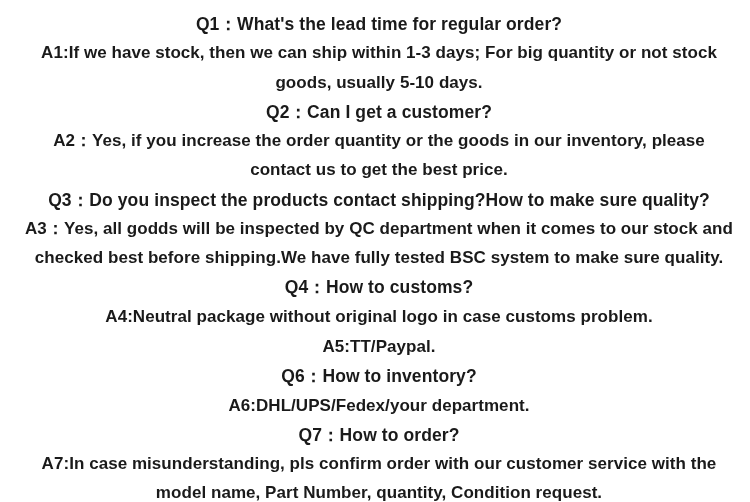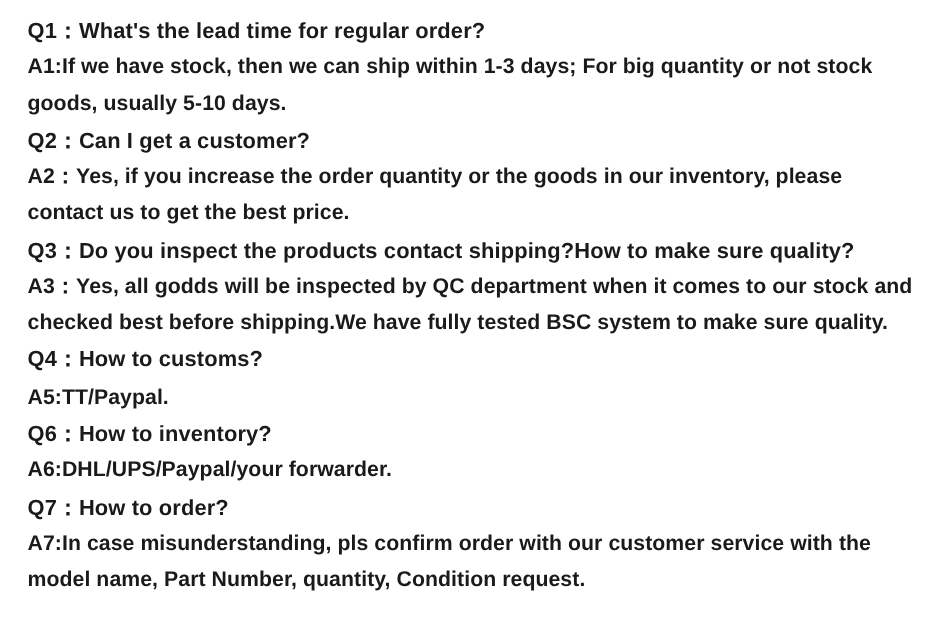--- a/index.html
+++ b/index.html
@@ -12,20 +12,21 @@
     height: 502px;
     font-family: "Liberation Sans", sans-serif;
     color: #1a1a1a;
     overflow: hidden;
   }
   .faq-sheet {
     width: 750px;
     height: 502px;
     box-sizing: border-box;
     padding: 10px 14px 0 22px;
+    text-align: center;
   }
   .qa-block {
     margin: 0 0 1px 0;
   }
   .question {
     font-size: 17.5px;
     font-weight: bold;
     line-height: 1.62;
     letter-spacing: 0.1px;
     white-space: nowrap;
@@ -52,29 +53,30 @@
     <div class="answer">A2：Yes, if you increase the order quantity or the goods in our inventory, please contact us to get the best price.</div>
   </div>
 
   <div class="qa-block">
     <div class="question">Q3：Do you inspect the products contact shipping?How to make sure quality?</div>
     <div class="answer">A3：Yes, all godds will be inspected by QC department when it comes to our stock and checked best before shipping.We have fully tested BSC system to make sure quality.</div>
   </div>
 
   <div class="qa-block">
     <div class="question">Q4：How to customs?</div>
+    <div class="answer">A4:Neutral package without original logo in case customs problem.</div>
   </div>
 
   <div class="qa-block">
     <div class="answer">A5:TT/Paypal.</div>
   </div>
 
   <div class="qa-block">
     <div class="question">Q6：How to inventory?</div>
-    <div class="answer">A6:DHL/UPS/Paypal/your forwarder.</div>
+    <div class="answer">A6:DHL/UPS/Fedex/your department.</div>
   </div>
 
   <div class="qa-block">
     <div class="question">Q7：How to order?</div>
     <div class="answer">A7:In case misunderstanding, pls confirm order with our customer service with the model name, Part Number, quantity, Condition request.</div>
   </div>
 
 </div>
 
 </body></html>

